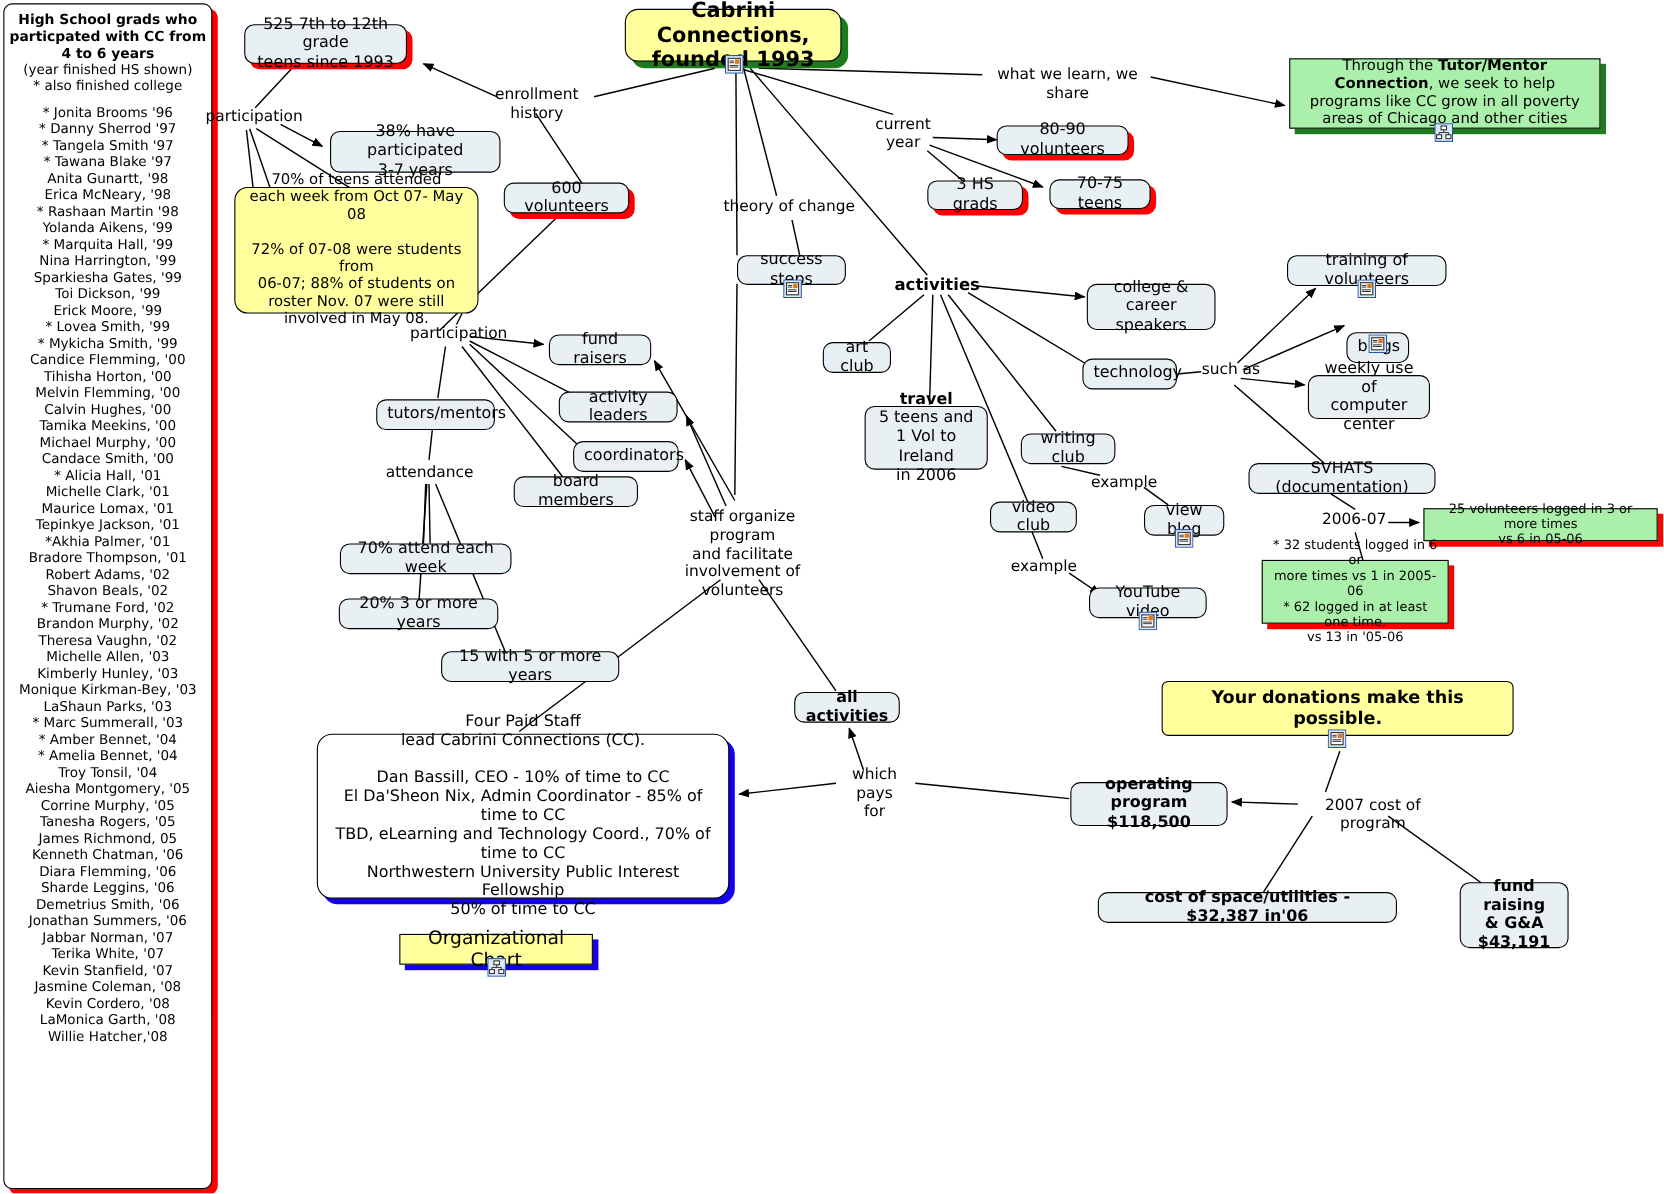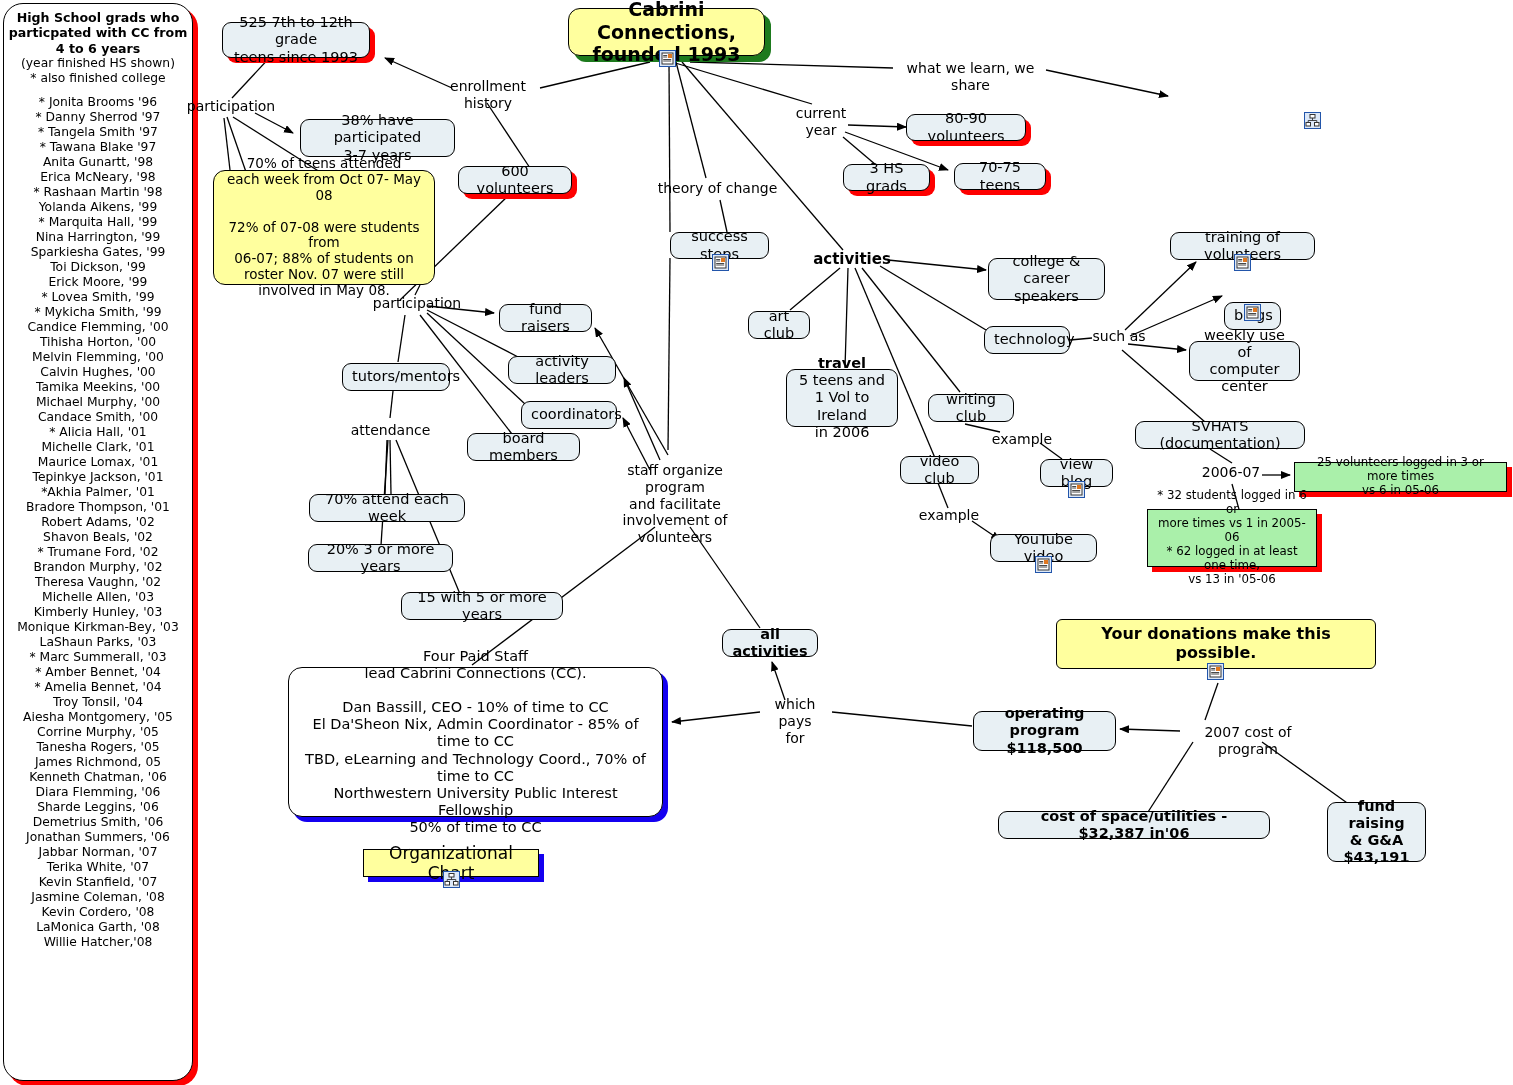--- a/index.html
+++ b/index.html
@@ -30,21 +30,21 @@
            font-size:13.5px;color:#000;padding:4px 8px;}
   
   .n-white{background:#fff;border:1.8px solid #000;border-radius:14px;
            font-size:14.5px;color:#000;padding:8px 12px;}
 
   .bold{font-weight:bold;}
   .title-node{font-size:19px;font-weight:bold;}
 
   
   #sidebar{position:absolute;left:3px;top:3px;width:190px;height:1078px;
-           background:#fff;border:1.6px solid #000;border-radius:20px;
+           background:#fff;border:1.6px solid #000;border-radius:8px;
            box-shadow:5px 5px 0 0 #fe0000;box-sizing:border-box;
            font-size:12.3px;text-align:center;color:#000;padding:6px 4px 4px 4px;
            overflow:hidden;}
   #sidebar .hdr{font-weight:bold;font-size:12.6px;line-height:1.22;}
   #sidebar .sub{font-size:12.3px;line-height:1.22;}
   #sidebar ul{list-style:none;margin:0;padding:0;}
   #sidebar li{line-height:1.22;white-space:nowrap;}
   #sidebar .foot{font-style:italic;line-height:1.25;margin-top:6px;}
   #sidebar .foot .norm{font-style:normal;}
   .gap{height:9px;}
@@ -284,20 +284,23 @@
 72% of 07-08 were students from
 06-07;  88% of students on
 roster Nov. 07 were still
 involved in May 08.</span>
   </div>
 
   <div class="node n-plain shadow-red" style="left:458px;top:166px;width:114px;height:28px;">
     <span class="txt">600 volunteers</span>
   </div>
 
+  <div class="node n-green shadow-green" style="left:1172px;top:53px;width:283px;height:64px;text-align:center;">
+    <span class="txt">Through the <b>Tutor/Mentor</b> <b>Connection</b>, we seek to help programs like CC grow in all poverty areas of Chicago and other cities</span>
+  </div>
   <div class="docicon" style="left:1304px;top:112px;">
     <svg viewBox="0 0 17 17">
         <rect x="0.5" y="0.5" width="16" height="16" fill="#dce8f8" stroke="#2255aa"></rect>
         <rect x="6" y="2.5" width="5" height="3.5" fill="#fff" stroke="#333"></rect>
         <rect x="2" y="10.5" width="4.5" height="3.5" fill="#fff" stroke="#333"></rect>
         <rect x="10.5" y="10.5" width="4.5" height="3.5" fill="#fff" stroke="#333"></rect>
         <path d="M8.5 6v2.5M4.2 10.5V8.5h8.6v2" stroke="#333" stroke-width="0.9" fill="none"></path>
       </svg>
   </div>
 

